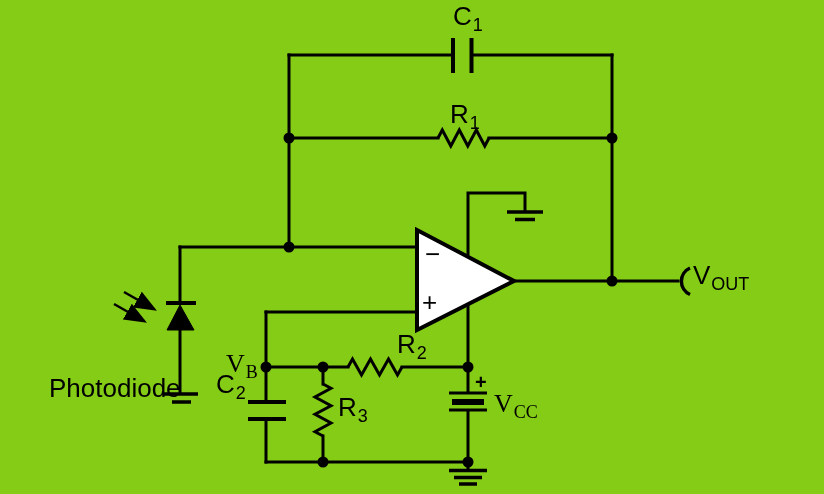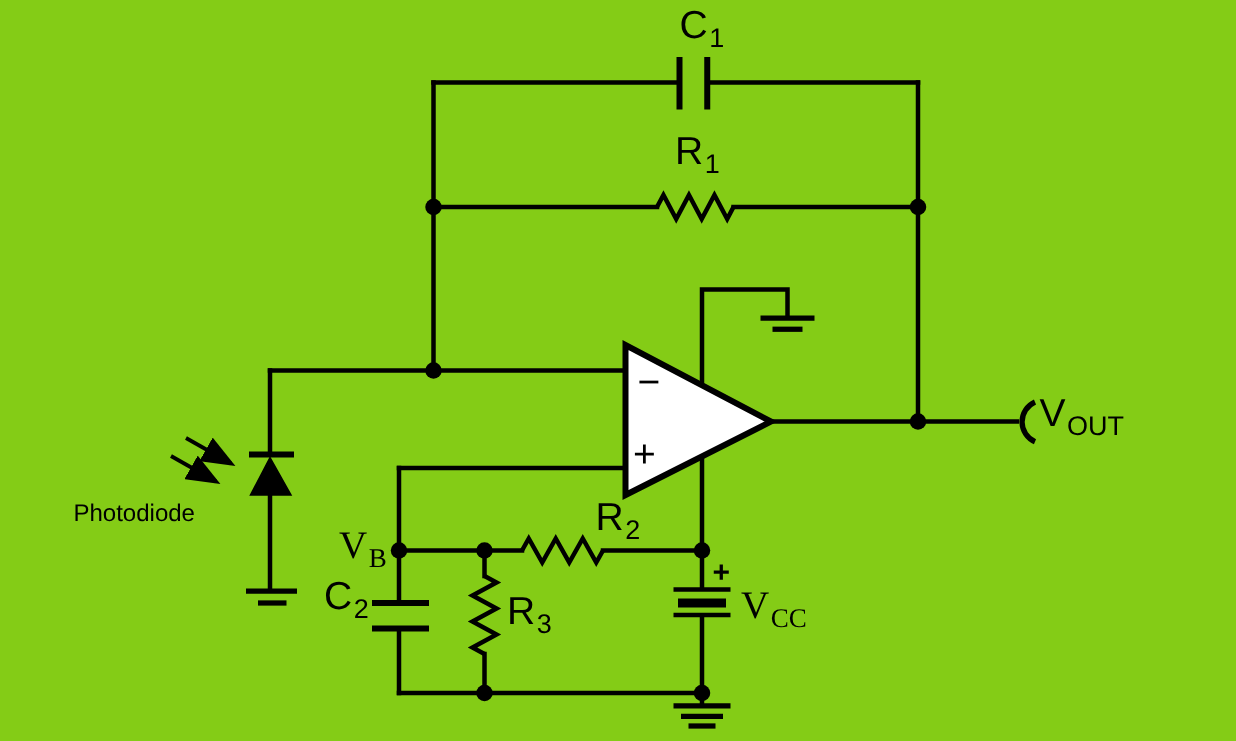--- a/index.html
+++ b/index.html
@@ -20,21 +20,21 @@
     white-space: nowrap;
     color: #000;
     user-select: none;
   }
   .lbl .sub {
     font-size: 18px;
     position: relative;
     top: 6px;
     margin-left: 1px;
   }
-  .lbl.small { font-size: 16px; }
+  .lbl.small { font-size: 26px; margin-top: 40px; }
   .sign {
     position: absolute;
     font-size: 26px;
     line-height: 1;
     color: #000;
     user-select: none;
   }
   .batt-sign {
     position: absolute;
     font-size: 20px;
@@ -138,27 +138,27 @@
       <circle cx="468" cy="367" r="5.5"></circle>
       <circle cx="323" cy="462" r="5.5"></circle>
       <circle cx="468" cy="462" r="5.5"></circle>
     </g>
 
     <path d="M690,268 A14.5,14.5 0 0 0 690,294.5" stroke="#000000" stroke-width="3.5" fill="none"></path>
   </svg>
 
   <div class="lbl" style="left:453px; top:3px;"><span>C</span><span class="sub">1</span></div>
 
-  <div class="lbl" style="left:450px; top:87px;text-align:right;"><span>R</span><span class="sub">1</span></div>
+  <div class="lbl" style="left:450px; top:101px;text-align:right;"><span>R</span><span class="sub">1</span></div>
 
   <div class="lbl small" style="left:49px; top:335px;">Photodiode</div>
 
   <div class="lbl" style="left:226px; top:350px;font-family:Liberation Serif, serif;"><span>V</span><span class="sub">B</span></div>
 
-  <div class="lbl" style="left:216px; top:384px;"><span>C</span><span class="sub">2</span></div>
+  <div class="lbl" style="left:216px; top:371px;"><span>C</span><span class="sub">2</span></div>
 
   <div class="lbl" style="left:338px; top:394px;"><span>R</span><span class="sub">3</span></div>
 
   <div class="lbl" style="left:366px; top:331px;margin-left:31px;"><span>R</span><span class="sub">2</span></div>
 
   <div class="lbl" style="left:494px; top:390px;font-family:Liberation Serif, serif;"><span>V</span><span class="sub">CC</span></div>
 
   <div class="lbl" style="left:693px; top:262px;text-align:right;"><span>V</span><span class="sub">OUT</span></div>
 
   <span class="sign" style="left:425px; top:241px;">−</span>

